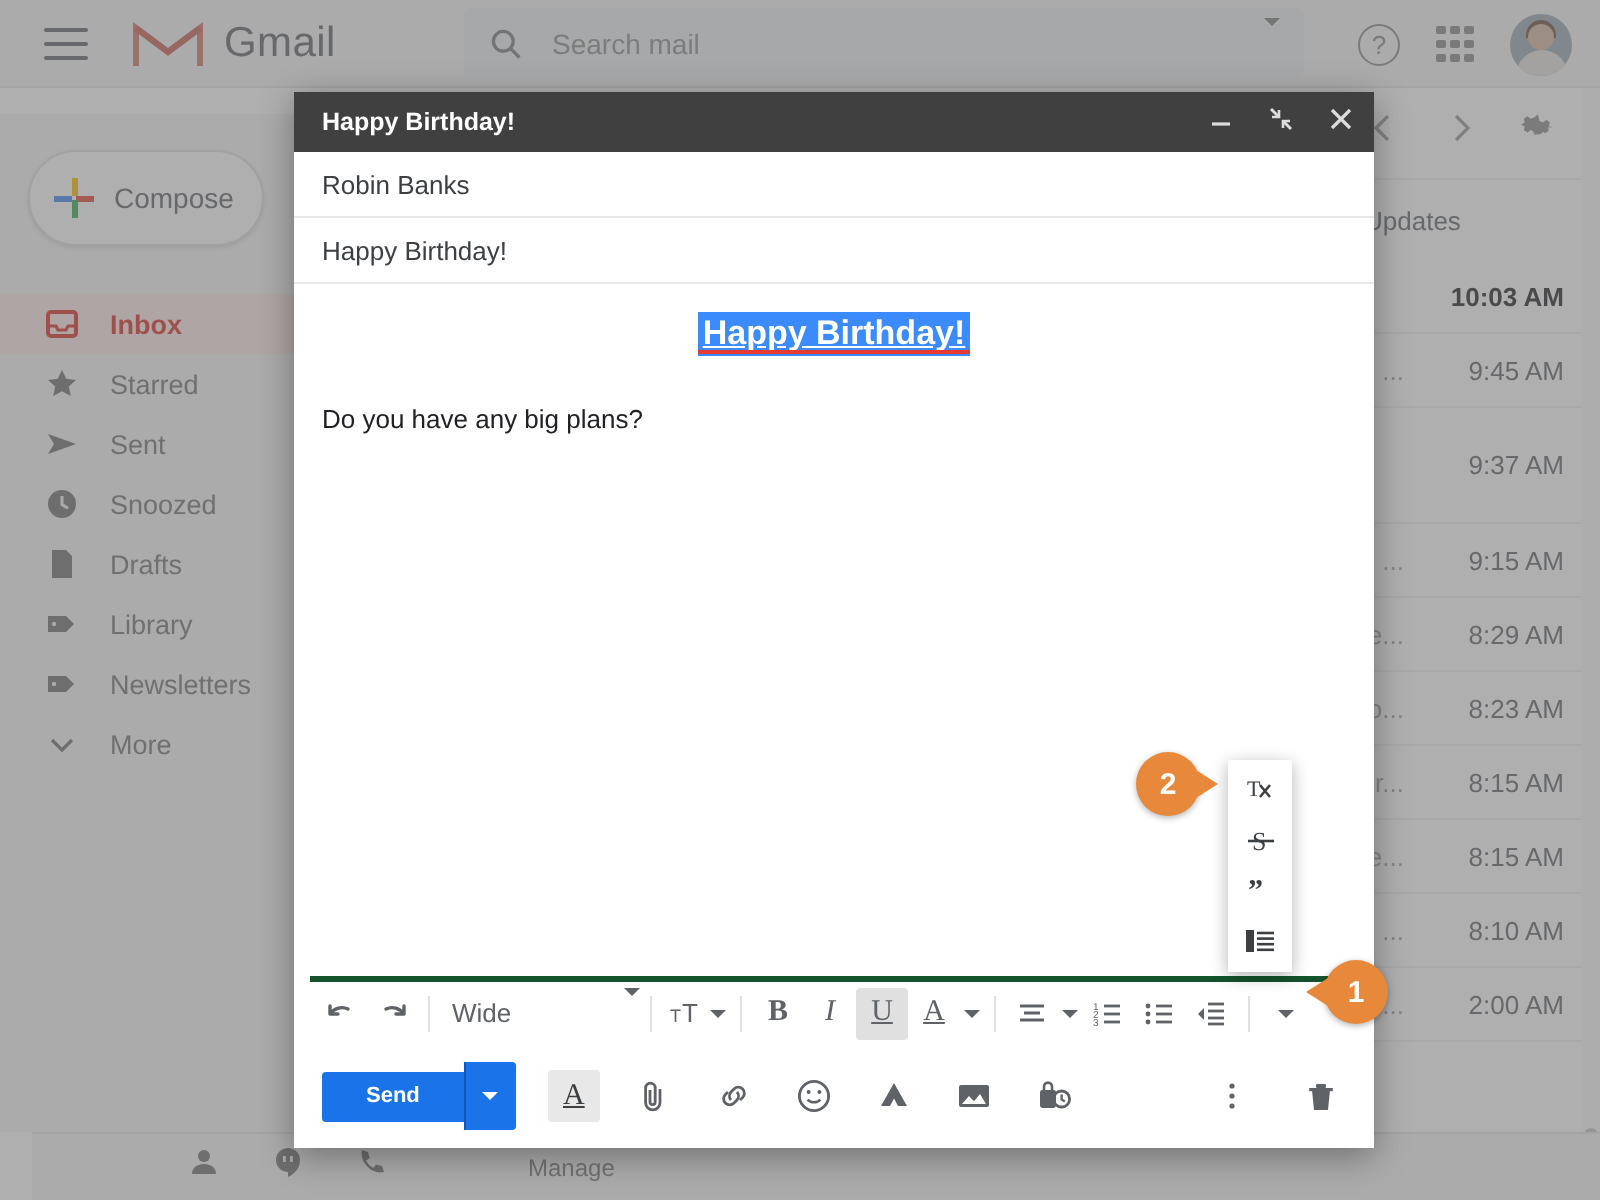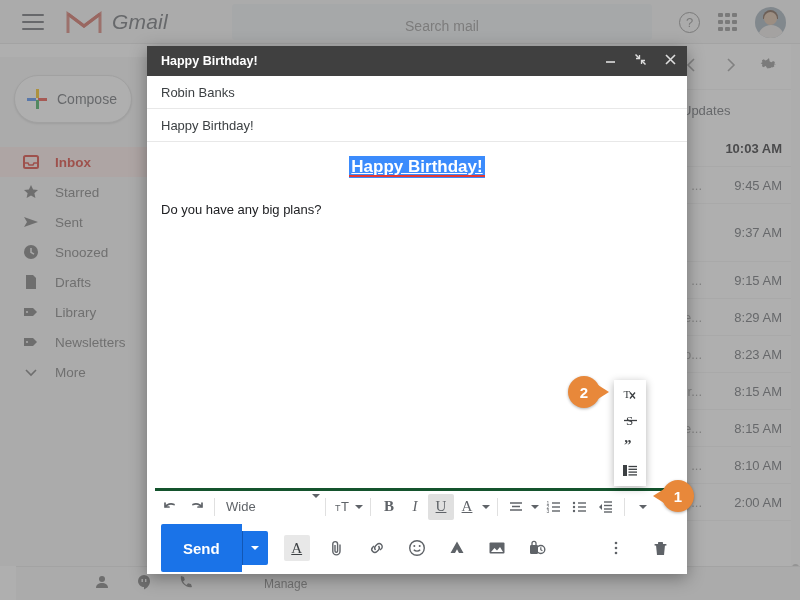--- a/index.html
+++ b/index.html
@@ -22,25 +22,25 @@
   .topbar {
     position: absolute; top: 0; left: 0; width: 800px; height: 44px;
     background: #f5f5f5; border-bottom: 1px solid #e4e4e4;
     display: flex; align-items: center;
   }
   .hamburger { width: 22px; height: 16px; margin-left: 22px; display: flex;
     flex-direction: column; justify-content: space-between; cursor: pointer; }
   .hamburger span { display: block; height: 2px; background: #5f6368; border-radius: 1px; }
   .gmail-logo { display: flex; align-items: center; margin-left: 22px; gap: 10px; }
   .m-icon { width: 36px; height: 26px; }
-  .gmail-word { font-size: 21px; color: #5f6368; letter-spacing: .2px; font-style: italic; }
+  .gmail-word { font-size: 21px; color: #5f6368; letter-spacing: .2px; }
   .searchbox {
     position: absolute; left: 232px; top: 4px; width: 420px; height: 36px;
     background: #eceff1; border-radius: 3px; display: flex; align-items: center;
-    padding: 0 12px; gap: 14px; flex-direction: column;
+    padding: 0 12px; gap: 14px;
   }
   .search-txt { color: #8e8e8e; font-size: 14px; }
   .search-caret { margin-left: auto; }
   .top-right { position: absolute; right: 14px; top: 0; height: 44px;
     display: flex; align-items: center; gap: 18px; }
   .circle-q { width: 21px; height: 21px; border: 1.6px solid #8a8a8a; border-radius: 50%;
     color: #8a8a8a; font-size: 13px; display: flex; align-items: center; justify-content: center; }
   .apps-grid { width: 19px; height: 19px; display: grid;
     grid-template-columns: repeat(3,1fr); grid-template-rows: repeat(3,1fr); gap: 2.5px; }
   .apps-grid i { background: #8a8a8a; border-radius: 1px; display: block; }
@@ -122,21 +122,21 @@
   .tb.active { background: #e0e0e0; }
   .tb-sep { width: 1px; height: 18px; background: #e0e0e0; margin: 0 5px; }
   .font-sel { display: flex; align-items: center; width: 100px; cursor: pointer; }
   .font-sel .nm { font-size: 13px; color: #5f6368; padding-left: 6px; }
   .font-sel .cv { margin-left: auto; }
   .caret-s { width: 0; height: 0; border-left: 4px solid transparent; border-right: 4px solid transparent;
     border-top: 4px solid #5f6368; }
 
   
   .sendbar { height: 52px; display: flex; align-items: center; padding: 0 14px; gap: 0; }
-  .send-btn { height: 48px; background: #1a73e8; color: #fff; font-size: 15px; font-weight: bold;
+  .send-btn { height: 25px; background: #1a73e8; color: #fff; font-size: 11px; font-weight: bold;
     display: flex; align-items: center; padding: 0 22px; border-radius: 2px 0 0 2px; cursor: pointer; }
   .send-caret { height: 34px; width: 26px; background: #1a73e8; border-left: 1px solid #1257b5;
     display: flex; align-items: center; justify-content: center; border-radius: 0 2px 2px 0; cursor: pointer; }
   .sb-icons { display: flex; align-items: center; gap: 14px; margin-left: 16px; }
   .sb-ic { width: 26px; height: 26px; display: flex; align-items: center; justify-content: center;
     color: #5f6368; cursor: pointer; border-radius: 2px; }
   .sb-ic.active { background: #e8e8e8; }
   .sb-right { margin-left: auto; display: flex; align-items: center; gap: 18px; }
 
   

